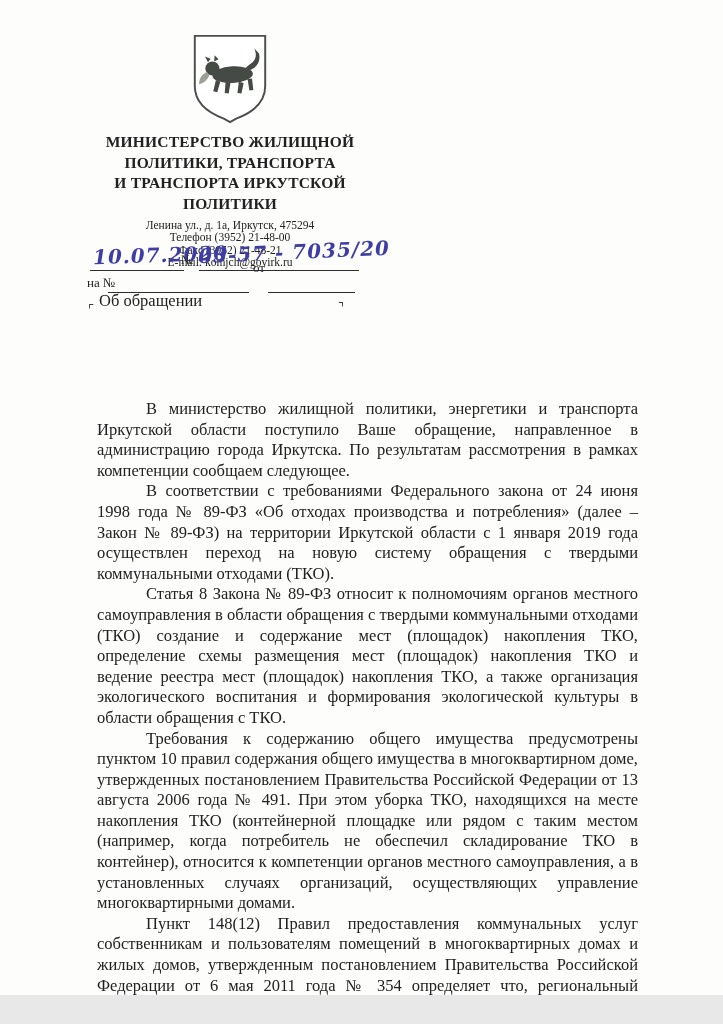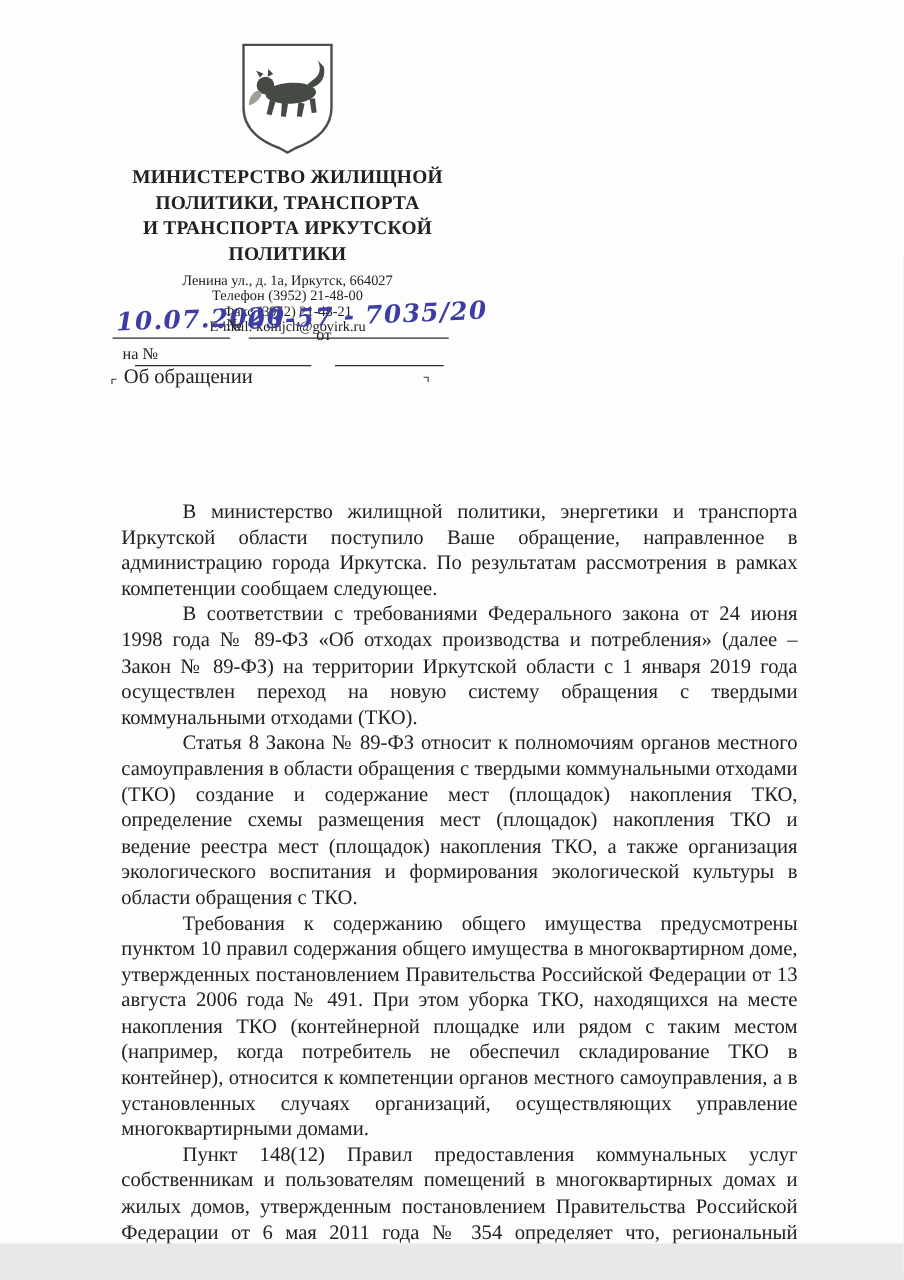--- a/index.html
+++ b/index.html
@@ -47,21 +47,21 @@
   .hw-number { left:198px; top:240px; font-size:20px; transform:rotate(-2.5deg); }
 
   .uline { position:absolute; height:0; border-bottom:1.4px solid #2d2d2d; }
   .uline-date   { left:90px;  top:270px; width:94px;  }
   .uline-number { left:199px; top:270px; width:160px; }
   .uline-reply  { left:108px; top:292px; width:141px; }
   .uline-from   { left:268px; top:292px; width:87px;  }
 
   .req-label { position:absolute; font-size:13px; color:#222; white-space:nowrap; }
   .lbl-no    { left:181px; top:252px; }
-  .lbl-reply { left:98px;  top:275px; }
+  .lbl-reply { left:87px;  top:275px; }
   .lbl-from  { left:253px; top:260px;text-align:right; }
 
   
   .corner-mark {
     position:absolute;
     font-family:"DejaVu Sans",sans-serif;
     font-size:13px; color:#3a3a3a;
   }
   .corner-left  { left:88px;  top:302px; }
   .corner-right { left:338px; top:300px; }
@@ -103,21 +103,21 @@
     </svg>
 
     <div class="ministry-name">
       <div>МИНИСТЕРСТВО ЖИЛИЩНОЙ</div>
       <div>ПОЛИТИКИ, ТРАНСПОРТА</div>
       <div>И ТРАНСПОРТА ИРКУТСКОЙ</div>
       <div>ПОЛИТИКИ</div>
     </div>
 
     <div class="address-block">
-      <div>Ленина ул., д. 1а, Иркутск, 664027</div>
+      <div>Ленина ул., д. 1а, Иркутск, 475294</div>
       <div>Телефон (3952) 21-48-00</div>
       <div>Факс (3952) 21-48-21</div>
       <div>E-mail: komjch@govirk.ru</div>
     </div>
   </div>
 
   <span class="hw hw-date">10.07.2020</span>
   <span class="req-label lbl-no">№</span>
   <span class="hw hw-number">03-57 - 7035/20</span>
 

